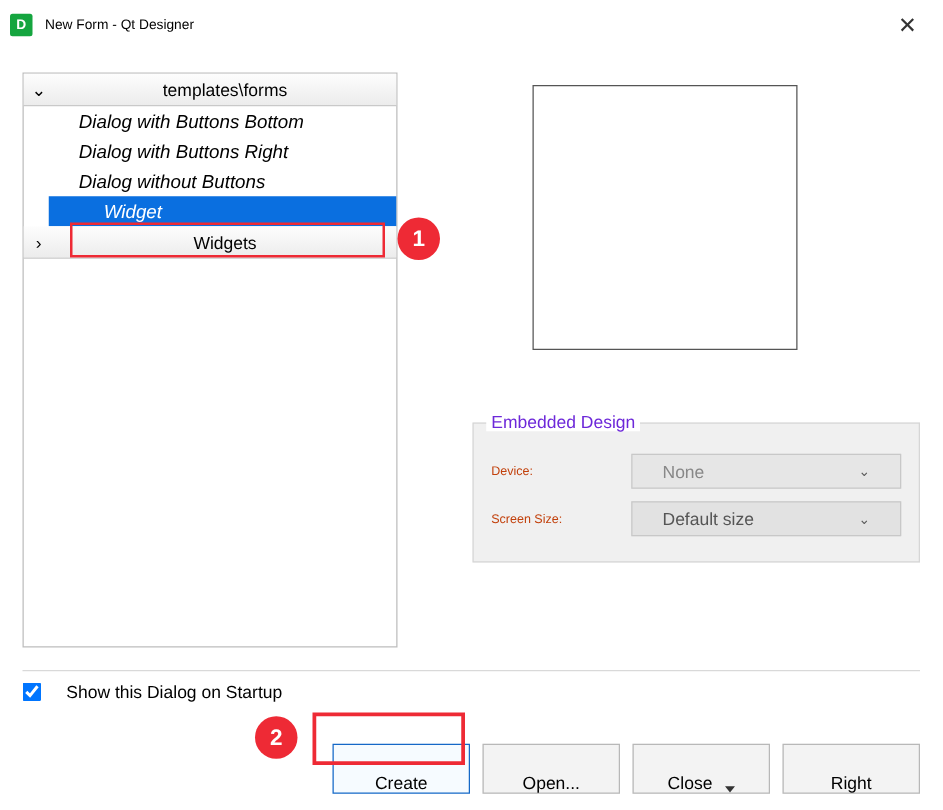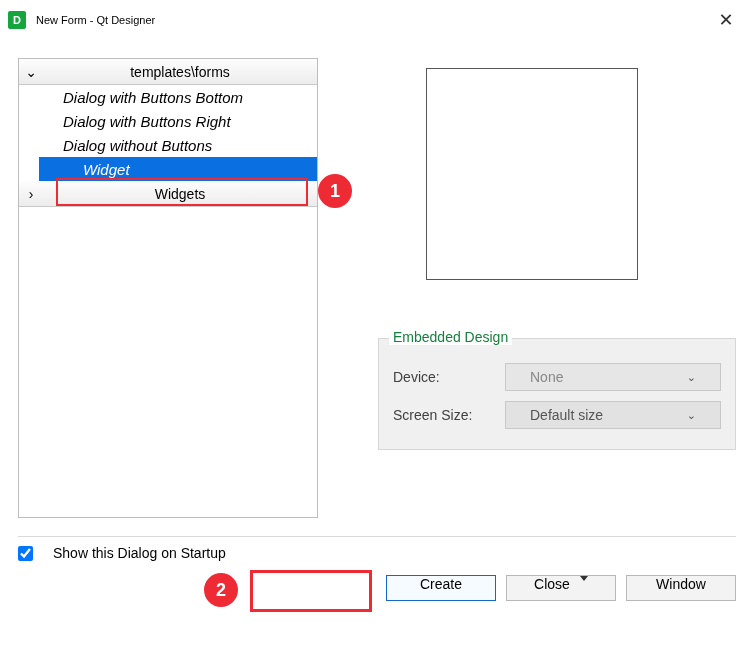--- a/index.html
+++ b/index.html
@@ -111,30 +111,30 @@
       background: #f0f0f0;
       padding: 18px 14px 20px 14px;
       position: relative;
     }
     .embedded .group-label {
       position: absolute;
       top: -10px; left: 10px;
       background: #ffffff;
       padding: 0 4px;
       font-size: 14px;
-      color: #15803d;
+      color: #6d28d9;
     }
     .emb-row {
       display: flex;
       align-items: center;
       margin-top: 10px;
       gap: 12px;
     }
     .emb-row:first-of-type { margin-top: 6px; }
-    .emb-label { width: 100px; font-size: 14px; color: #404040; }
+    .emb-label { width: 100px; font-size: 10px; color: #c2410c; }
     .combo {
       flex: 1;
       height: 28px;
       background: #e2e2e2;
       border: 1px solid #c8c8c8;
       display: flex;
       align-items: center;
       padding: 0 24px;
       font-size: 14px;
       color: #555;
@@ -153,26 +153,27 @@
     }
     .footer-check input { width: 15px; height: 15px; }
     .button-row {
       display: flex;
       justify-content: flex-end;
       gap: 10px;
       position: relative;
     }
     .btn {
       min-width: 110px;
-      height: 26px;
+      height: 40px;
       background: #f3f3f3;
       border: 1px solid #b8b8b8;
-      display: flex; align-items: flex-start; justify-content: center;
+      display: flex; align-items: flex-end; justify-content: center;
       font-size: 14px;
       gap: 6px;
+      margin-top: 20px;
     }
     .btn.primary {
       border: 1px solid #1568c7;
       background: #f6fbff;
     }
     .highlight-box-2 {
       position: absolute;
       top: -5px;
       width: 122px; height: 42px;
       border: 3px solid #ee2a35;
@@ -251,20 +252,23 @@
     <span>Show this Dialog on Startup</span>
   </label>
 
   <div class="button-row">
     <div class="highlight-box-2" style="left:232px"></div>
     <div class="badge badge-2" style="left:186px">2</div>
     <div class="btn primary">
         <span>Create</span>
       </div>
     <div class="btn">
+        <span>Open...</span>
+      </div>
+    <div class="btn">
         <span>Close</span>
         <span class="dropdown-caret"></span>
       </div>
     <div class="btn">
-        <span>Window</span>
+        <span>Right</span>
       </div>
   </div>
 </div>
 
 </body></html>

